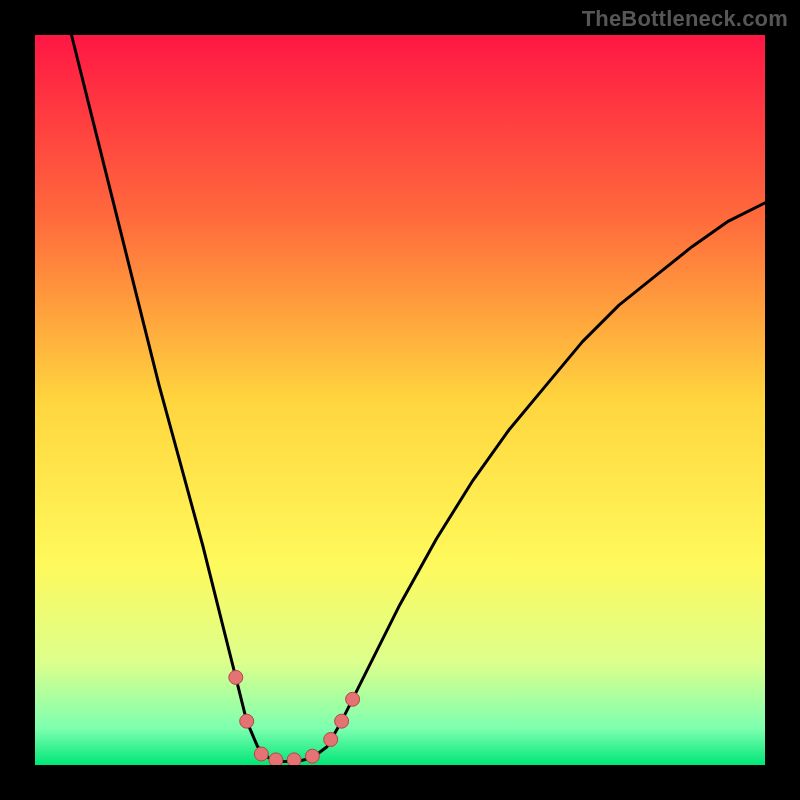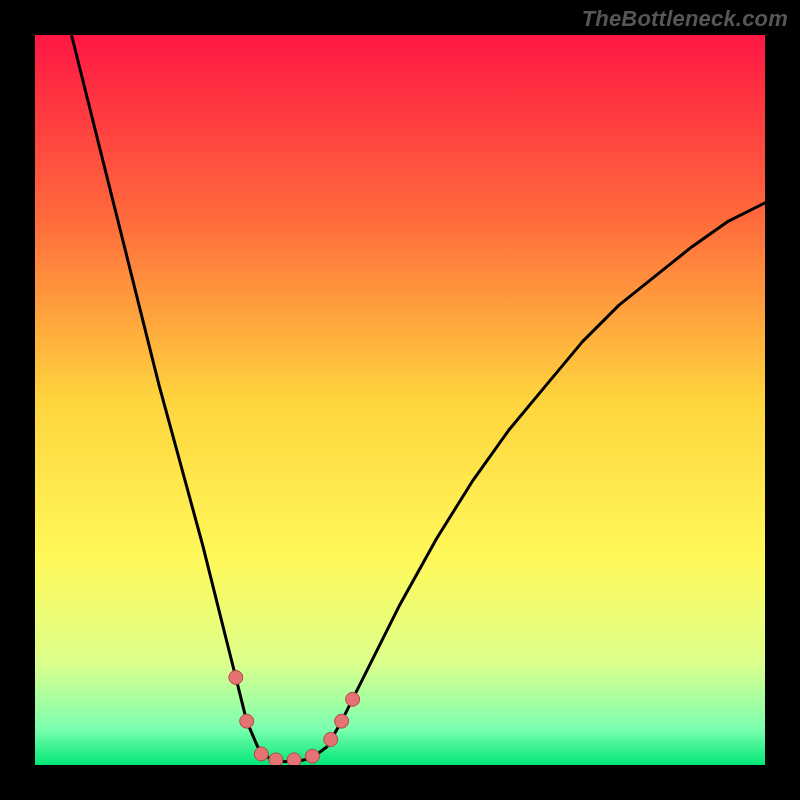--- a/index.html
+++ b/index.html
@@ -10,21 +10,20 @@
     background: #000;
     overflow: hidden;
   }
   .frame {
     position: absolute;
     left: 0;
     top: 0;
     width: 800px;
     height: 800px;
     background: #000;
-    font-style: italic;
   }
   .watermark {
     position: absolute;
     top: 6px;
     right: 12px;
     font-family: Arial, Helvetica, sans-serif;
     font-size: 22px;
     font-weight: 600;
     color: #565656;
     letter-spacing: 0.2px;

